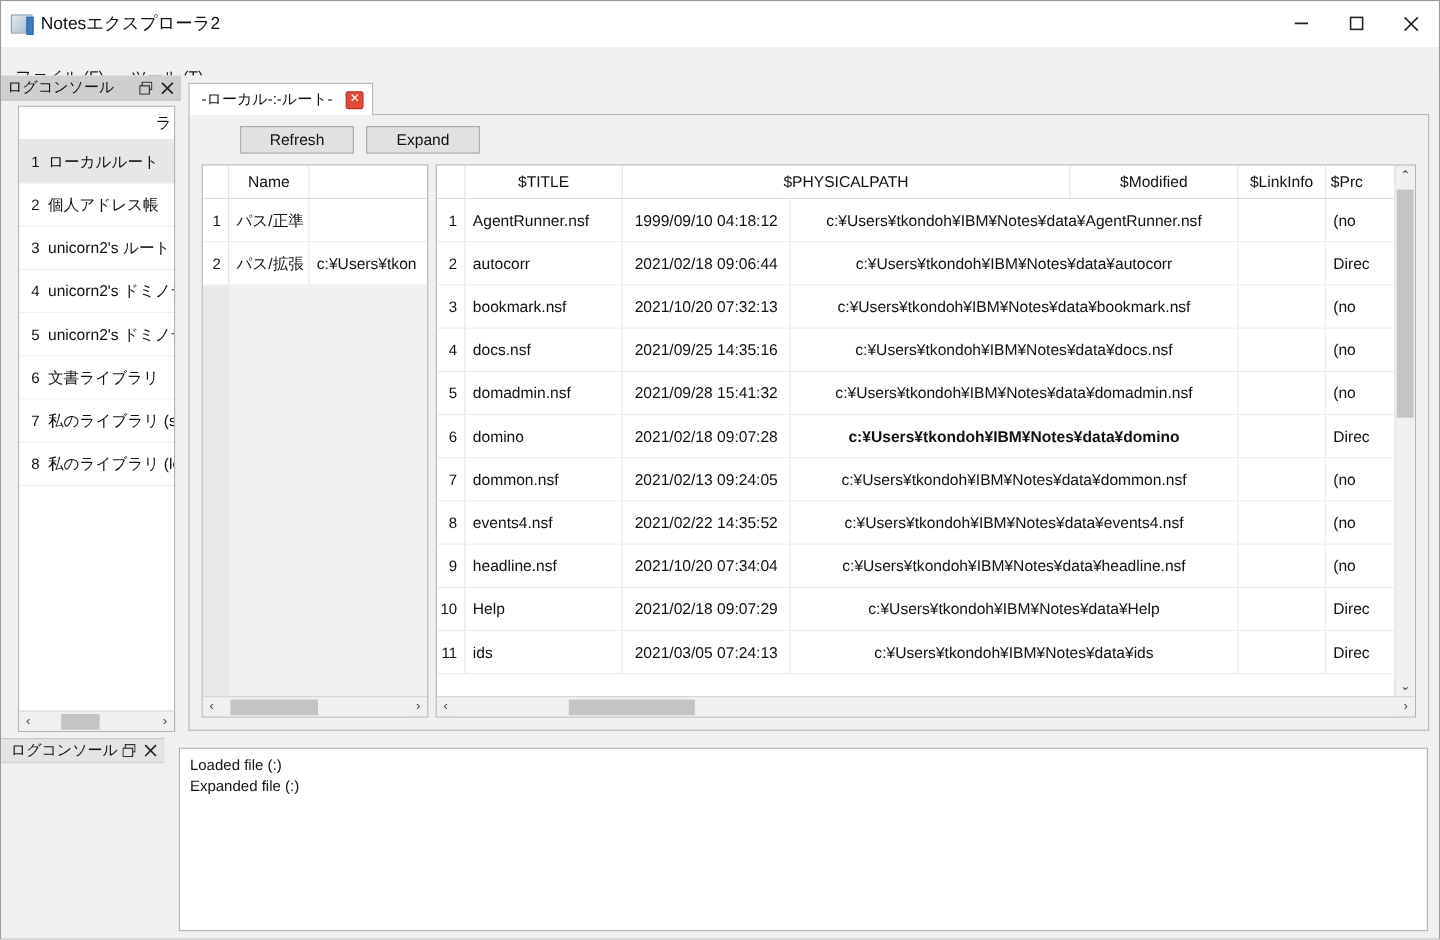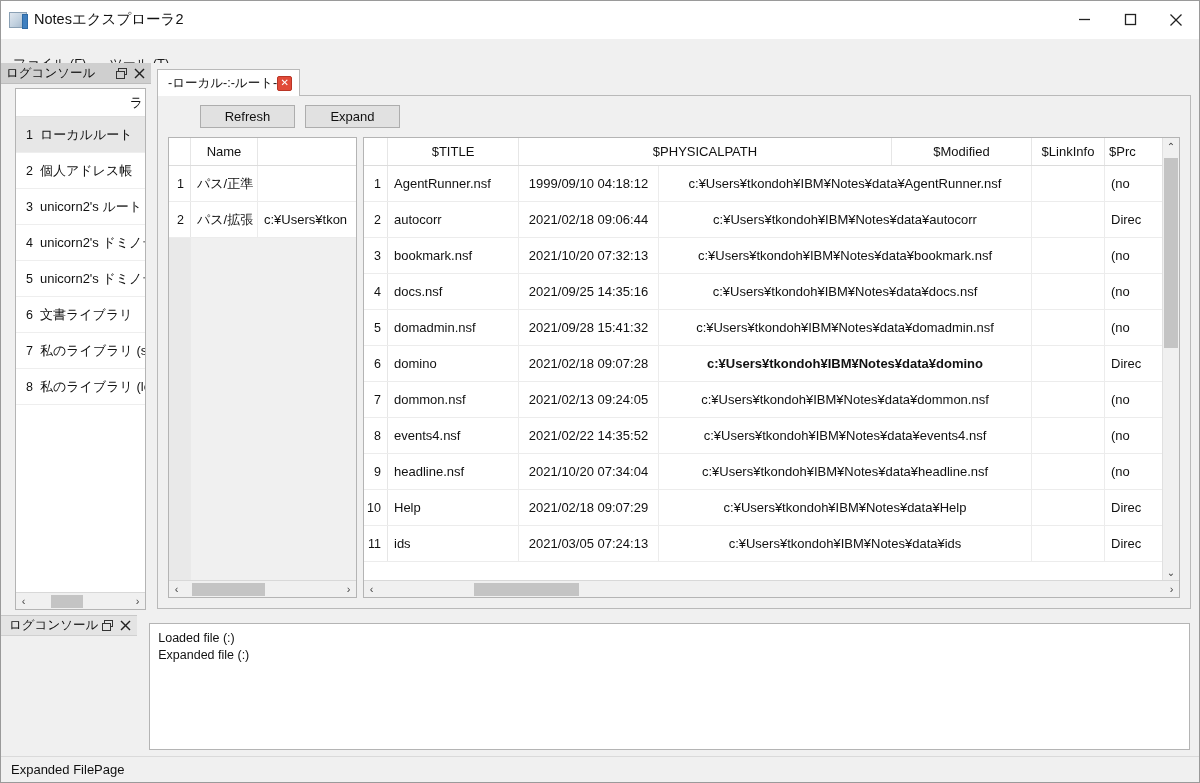--- a/index.html
+++ b/index.html
@@ -220,21 +220,21 @@
     flex: 0 0 auto;
   }
   .tab {
     height: 27px;
     background: #ffffff;
     border: 1px solid #b9b9b9;
     border-bottom: none;
     display: flex;
     align-items: center;
     padding: 0 7px 0 10px;
-    gap: 0;
+    gap: 11px;
   }
   .tab-label {
     font-size: 12.5px;
     color: #111;
     white-space: nowrap;
   }
   .tab-close {
     width: 15px; height: 15px;
     background: #e14a38;
     border: 1px solid #b93526;
@@ -742,17 +742,14 @@
         </div>
       </div>
       <div class="log-body">
         <div class="log-textarea">Loaded file (:)
 Expanded file (:)</div>
       </div>
     </div>
 
   </div>
 
-  <div class="statusbar">
-    <div class="status-text">Expanded FilePage</div>
-  </div>
 
 </div>
 
 </body></html>

